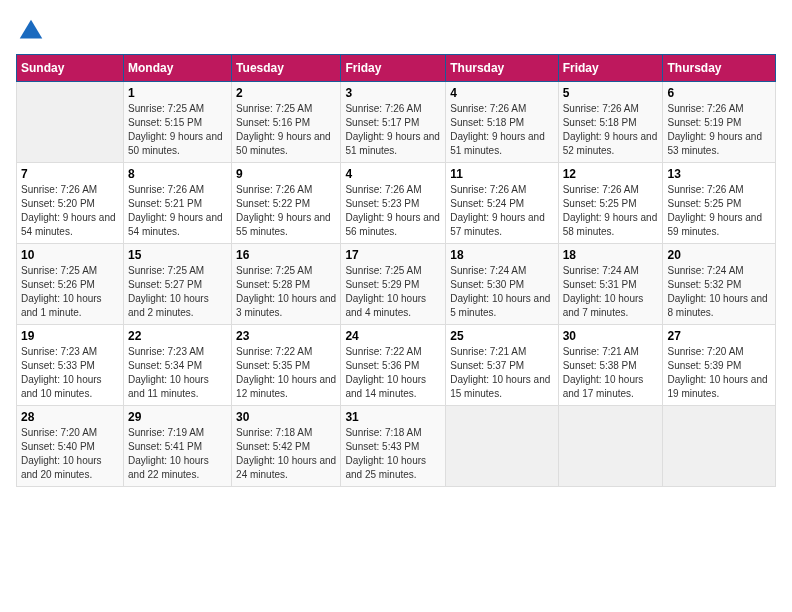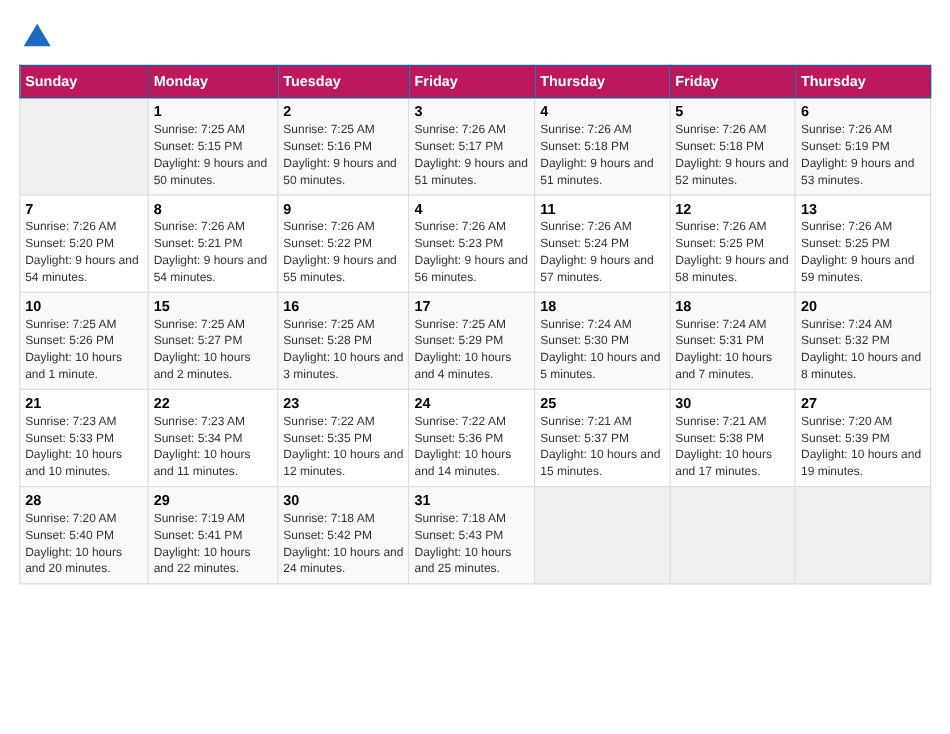--- a/index.html
+++ b/index.html
@@ -152,21 +152,21 @@
       <tr>
         <td><span class="day-number">10</span><span class="day-info">Sunrise: 7:25 AM<br>Sunset: 5:26 PM<br>Daylight: 10 hours and 1 minute.</span></td>
         <td><span class="day-number">15</span><span class="day-info">Sunrise: 7:25 AM<br>Sunset: 5:27 PM<br>Daylight: 10 hours and 2 minutes.</span></td>
         <td><span class="day-number">16</span><span class="day-info">Sunrise: 7:25 AM<br>Sunset: 5:28 PM<br>Daylight: 10 hours and 3 minutes.</span></td>
         <td><span class="day-number">17</span><span class="day-info">Sunrise: 7:25 AM<br>Sunset: 5:29 PM<br>Daylight: 10 hours and 4 minutes.</span></td>
         <td><span class="day-number">18</span><span class="day-info">Sunrise: 7:24 AM<br>Sunset: 5:30 PM<br>Daylight: 10 hours and 5 minutes.</span></td>
         <td><span class="day-number">18</span><span class="day-info">Sunrise: 7:24 AM<br>Sunset: 5:31 PM<br>Daylight: 10 hours and 7 minutes.</span></td>
         <td><span class="day-number">20</span><span class="day-info">Sunrise: 7:24 AM<br>Sunset: 5:32 PM<br>Daylight: 10 hours and 8 minutes.</span></td>
       </tr>
       <tr>
-        <td><span class="day-number">21</span><span class="day-info">Sunrise: 7:23 AM<br>Sunset: 5:33 PM<br>Daylight: 10 hours and 10 minutes.</span></td>
+        <td><span class="day-number">19</span><span class="day-info">Sunrise: 7:23 AM<br>Sunset: 5:33 PM<br>Daylight: 10 hours and 10 minutes.</span></td>
         <td><span class="day-number">22</span><span class="day-info">Sunrise: 7:23 AM<br>Sunset: 5:34 PM<br>Daylight: 10 hours and 11 minutes.</span></td>
         <td><span class="day-number">23</span><span class="day-info">Sunrise: 7:22 AM<br>Sunset: 5:35 PM<br>Daylight: 10 hours and 12 minutes.</span></td>
         <td><span class="day-number">24</span><span class="day-info">Sunrise: 7:22 AM<br>Sunset: 5:36 PM<br>Daylight: 10 hours and 14 minutes.</span></td>
         <td><span class="day-number">25</span><span class="day-info">Sunrise: 7:21 AM<br>Sunset: 5:37 PM<br>Daylight: 10 hours and 15 minutes.</span></td>
         <td><span class="day-number">30</span><span class="day-info">Sunrise: 7:21 AM<br>Sunset: 5:38 PM<br>Daylight: 10 hours and 17 minutes.</span></td>
         <td><span class="day-number">27</span><span class="day-info">Sunrise: 7:20 AM<br>Sunset: 5:39 PM<br>Daylight: 10 hours and 19 minutes.</span></td>
       </tr>
       <tr>
         <td><span class="day-number">28</span><span class="day-info">Sunrise: 7:20 AM<br>Sunset: 5:40 PM<br>Daylight: 10 hours and 20 minutes.</span></td>
         <td><span class="day-number">29</span><span class="day-info">Sunrise: 7:19 AM<br>Sunset: 5:41 PM<br>Daylight: 10 hours and 22 minutes.</span></td>

